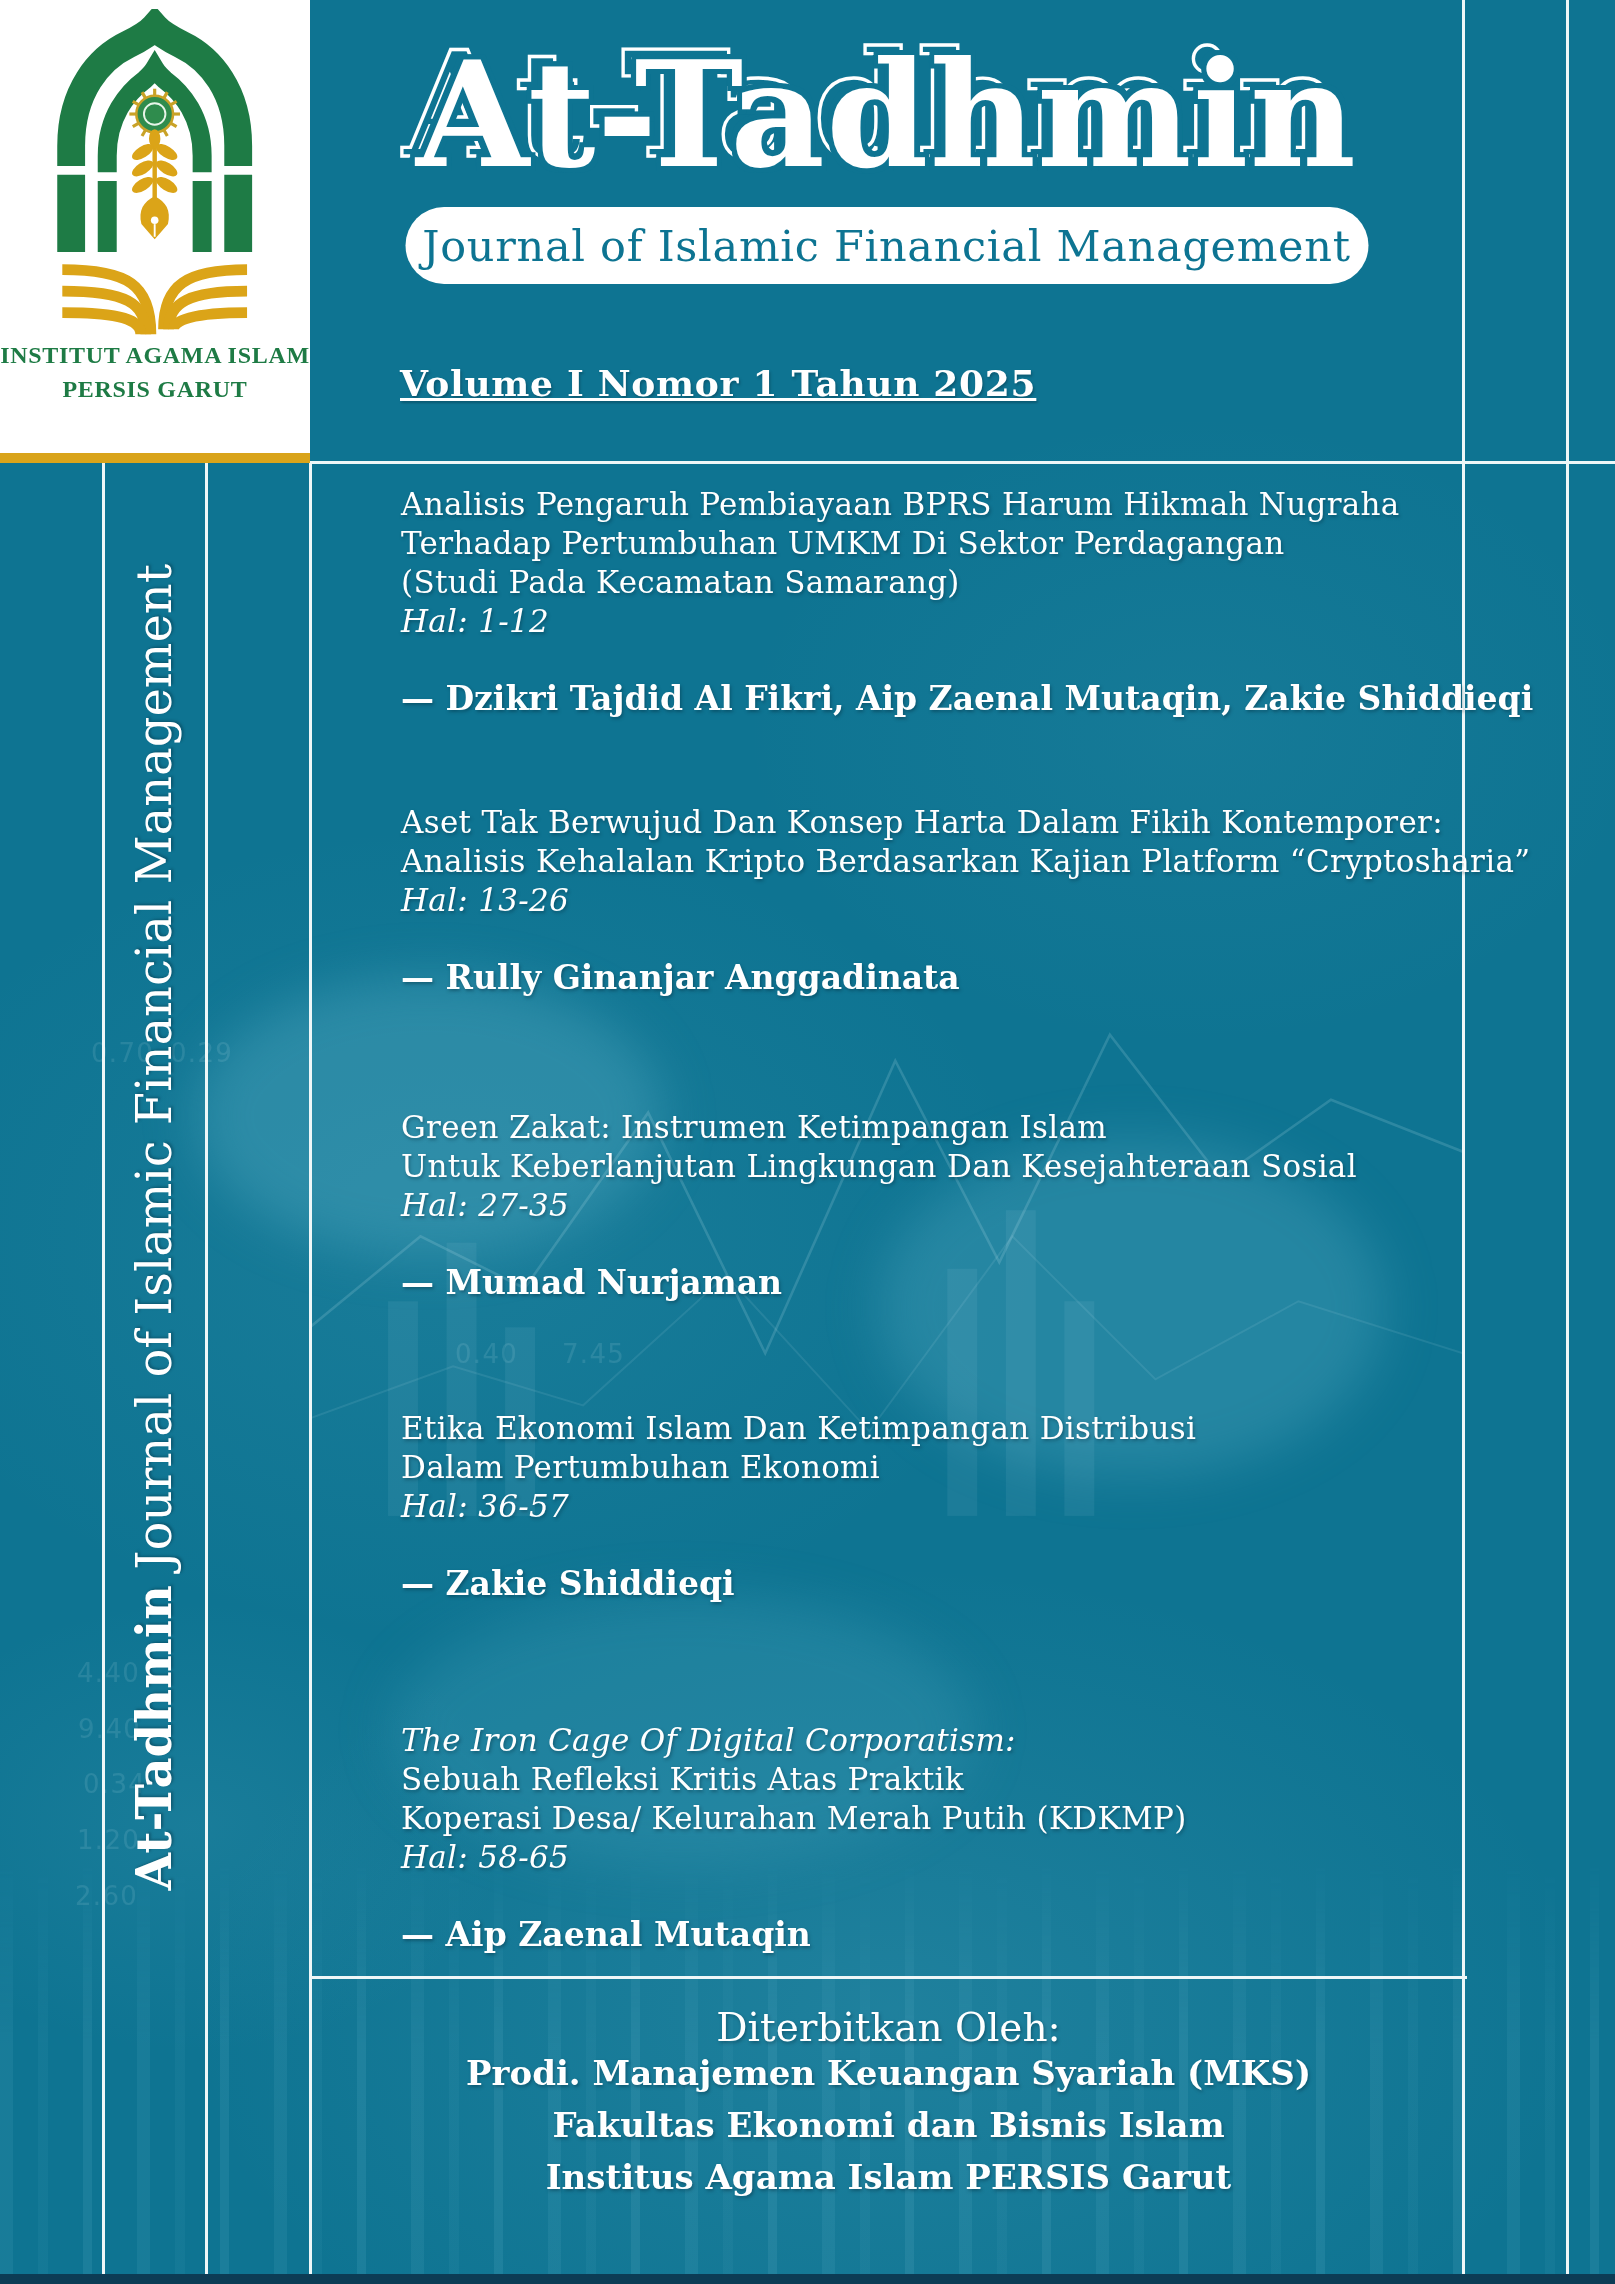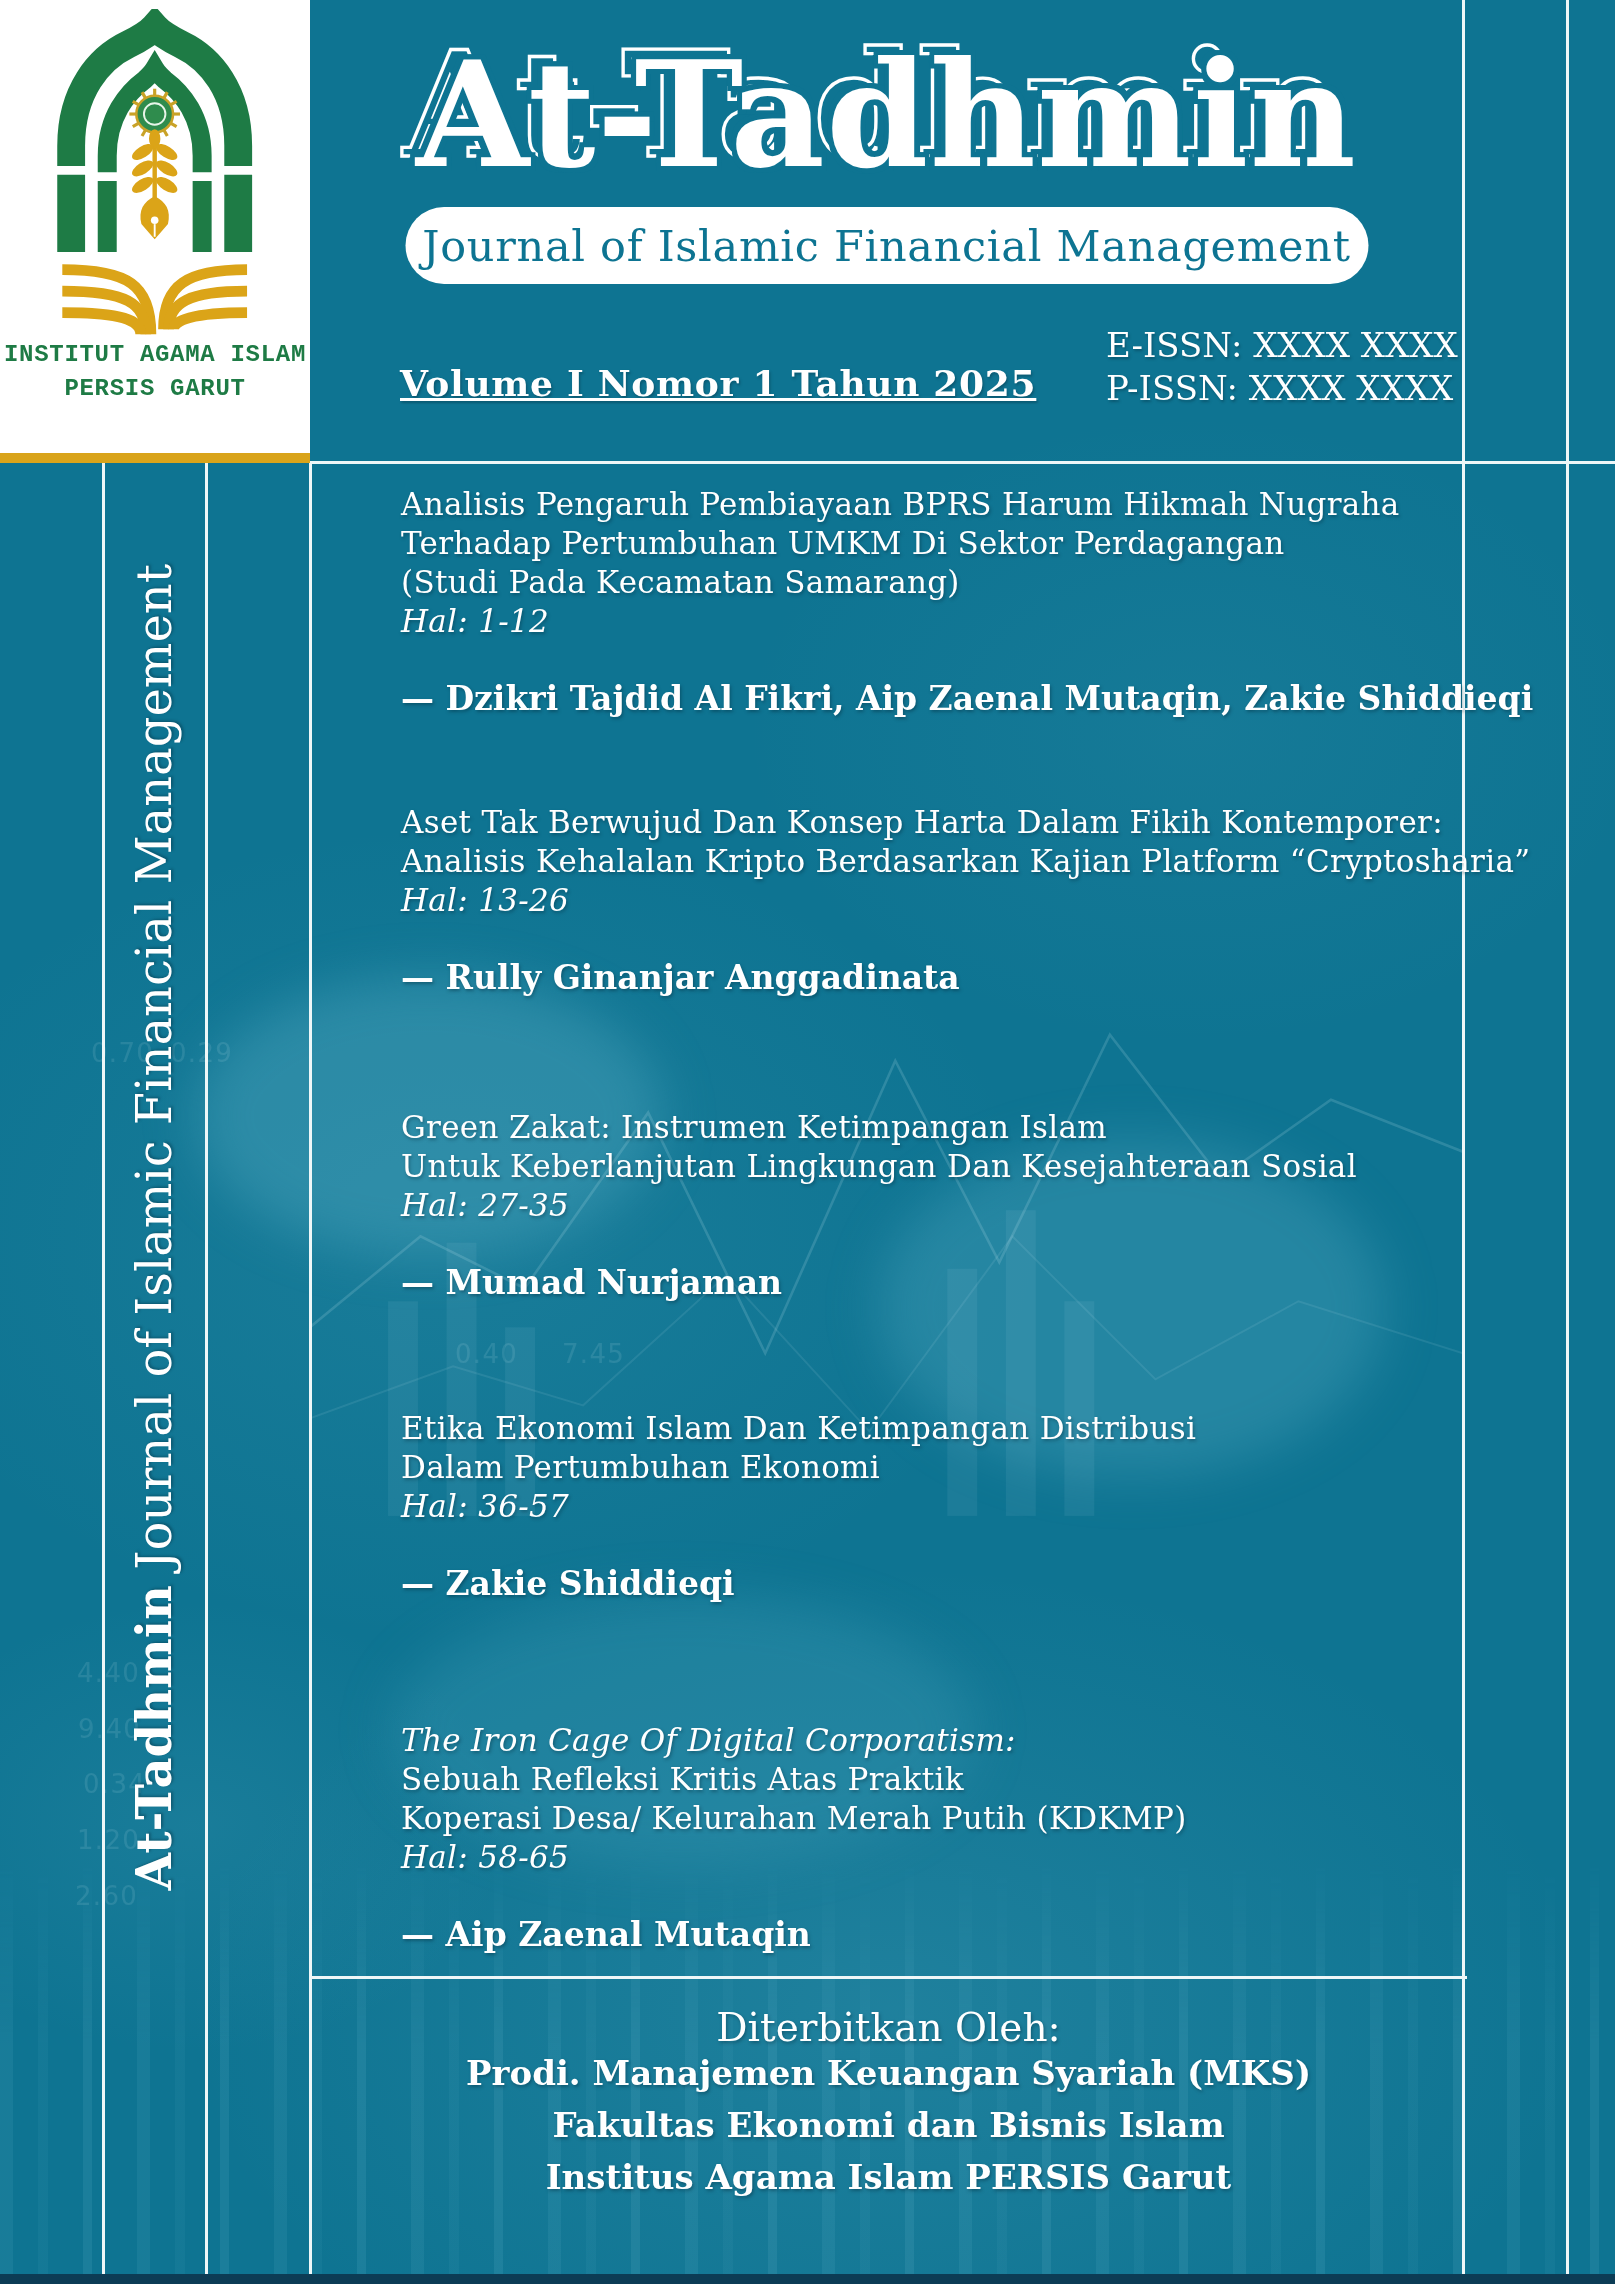--- a/index.html
+++ b/index.html
@@ -48,21 +48,21 @@
   .rh-bottom{left:310px;width:1157px;top:1976px;}
   .bottom-bar{position:absolute;left:0;right:0;bottom:0;height:10.4px;background:#0c3c55;}
   
   .logo-panel{
     position:absolute;left:0;top:0;width:310px;height:463px;
     background:#ffffff;border-bottom:10.4px solid #D9A41B;box-sizing:border-box;
   }
   .logo-svg{position:absolute;left:0;top:9px;}
   .logo-text{
     position:absolute;left:0;top:338px;width:100%;text-align:center;
-    font-family:Liberation Mono, monospace;font-weight:bold;
+    font-family:Liberation Serif, serif;font-weight:bold;
     color:#1E7B45;font-size:24px;line-height:34px;letter-spacing:0.7px;
   }
   
   .header{position:absolute;left:310px;top:0;width:1153px;height:463px;}
   .journal-title{
     position:absolute;left:0;width:100%;top:42px;text-align:center;
     font-size:146px;font-weight:bold;line-height:1;letter-spacing:1.3px;
   }
   .journal-title .t-echo{
     position:absolute;left:0;right:0;top:0;color:rgba(255,255,255,0);
@@ -216,24 +216,20 @@
 
 <div class="header">
   <div class="journal-title">
     <span class="t-echo">At-Tadhmin</span>
     <span class="t-main">At-Tadhmin</span>
   </div>
   <div class="subtitle-box">
     <span>Journal of Islamic Financial Management</span>
   </div>
   <div class="volume-line">Volume I Nomor 1 Tahun 2025</div>
-  <div class="issn-block">
-    <div>E-ISSN: XXXX XXXX</div>
-    <div>P-ISSN: XXXX XXXX</div>
-  </div>
 </div>
 
 <div class="sidebar-title">
   <span class="sb-bold">At-Tadhmin</span><span> Journal of Islamic Financial Management</span>
 </div>
 
 <div class="articles">
 
   <div class="article">
     <div class="a-line">Analisis Pengaruh Pembiayaan BPRS Harum Hikmah Nugraha</div>

